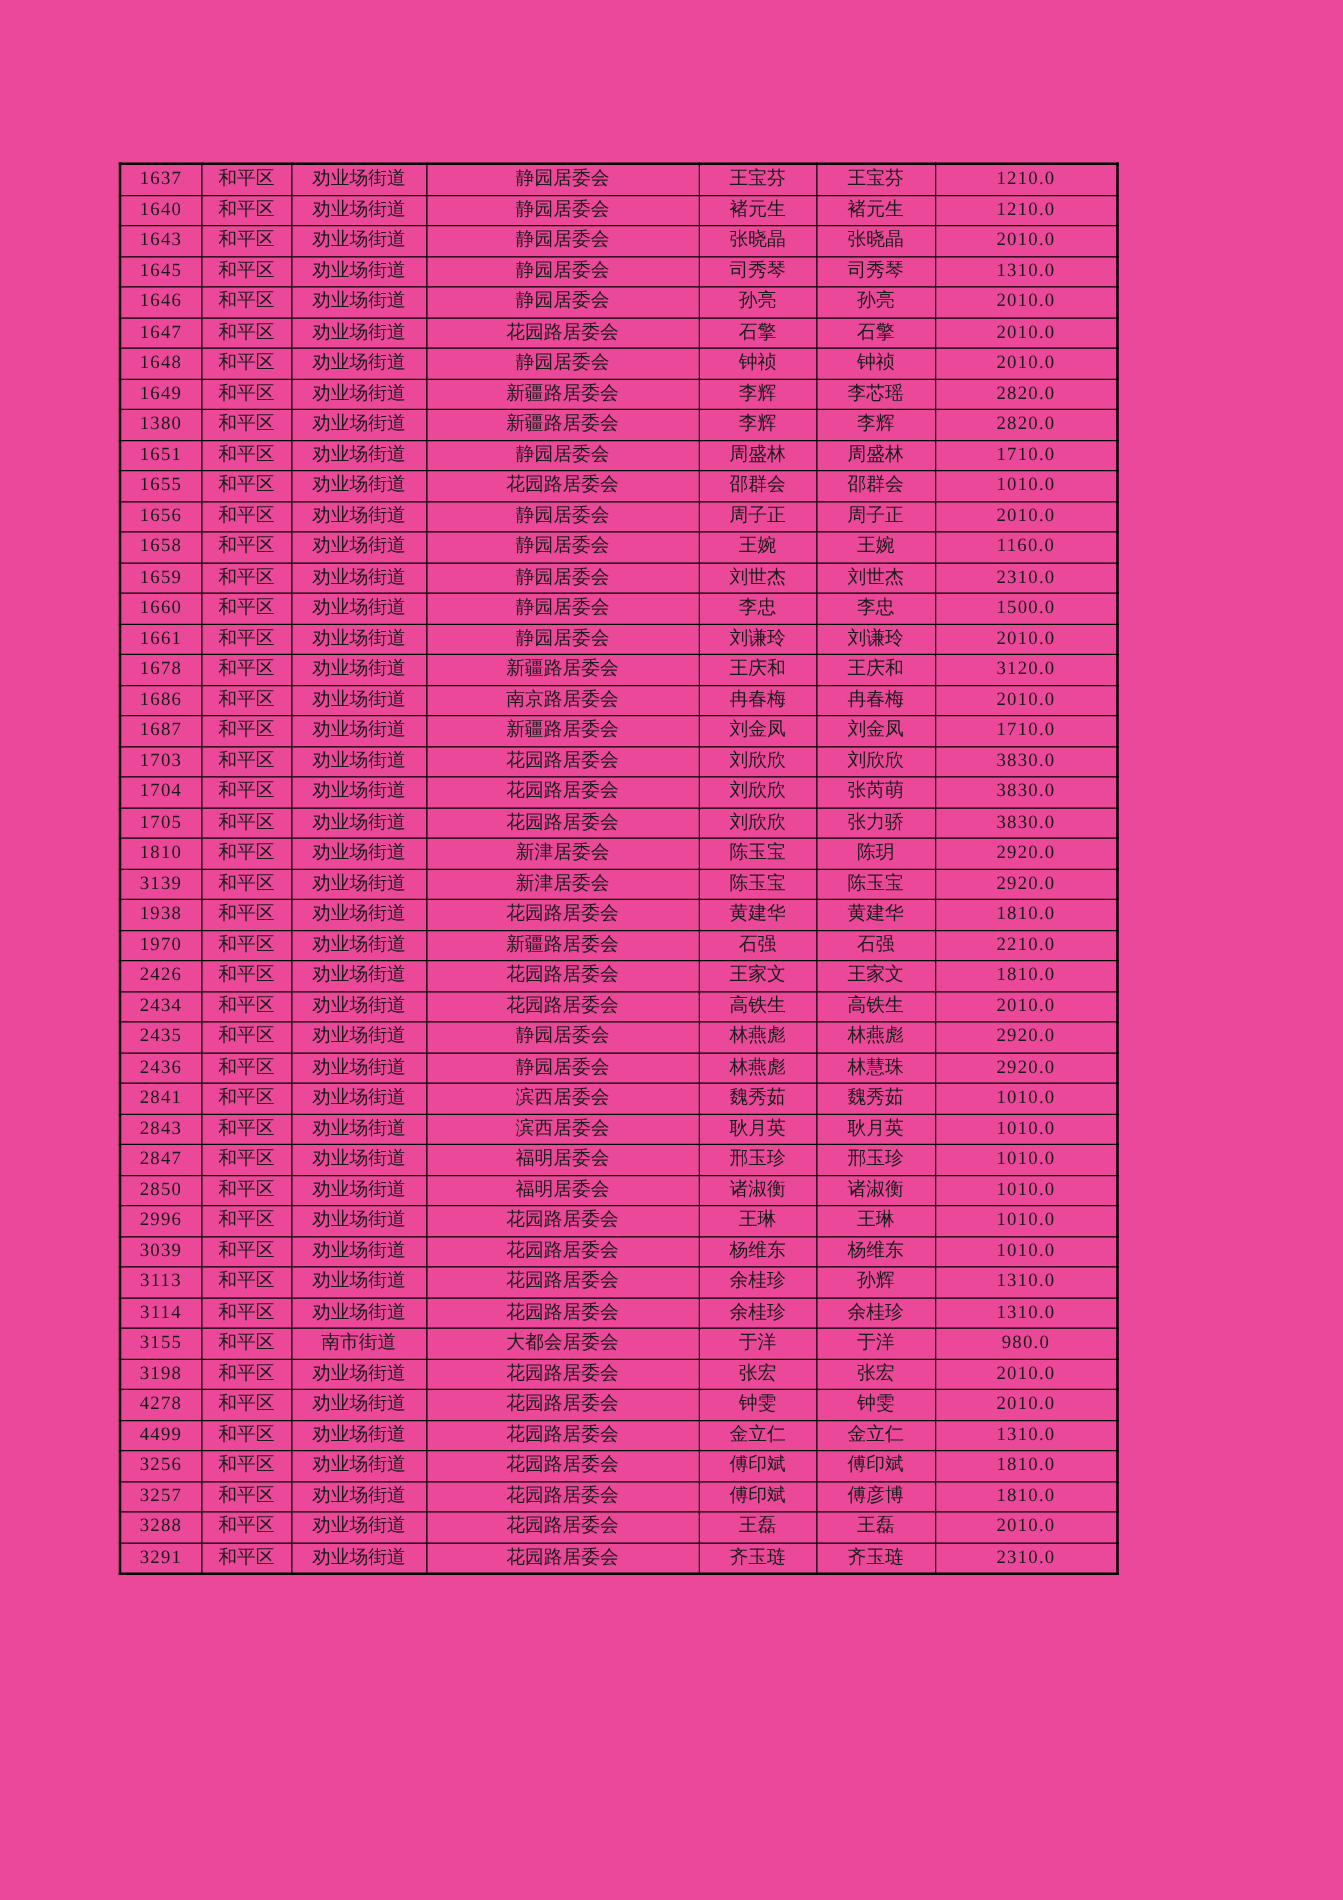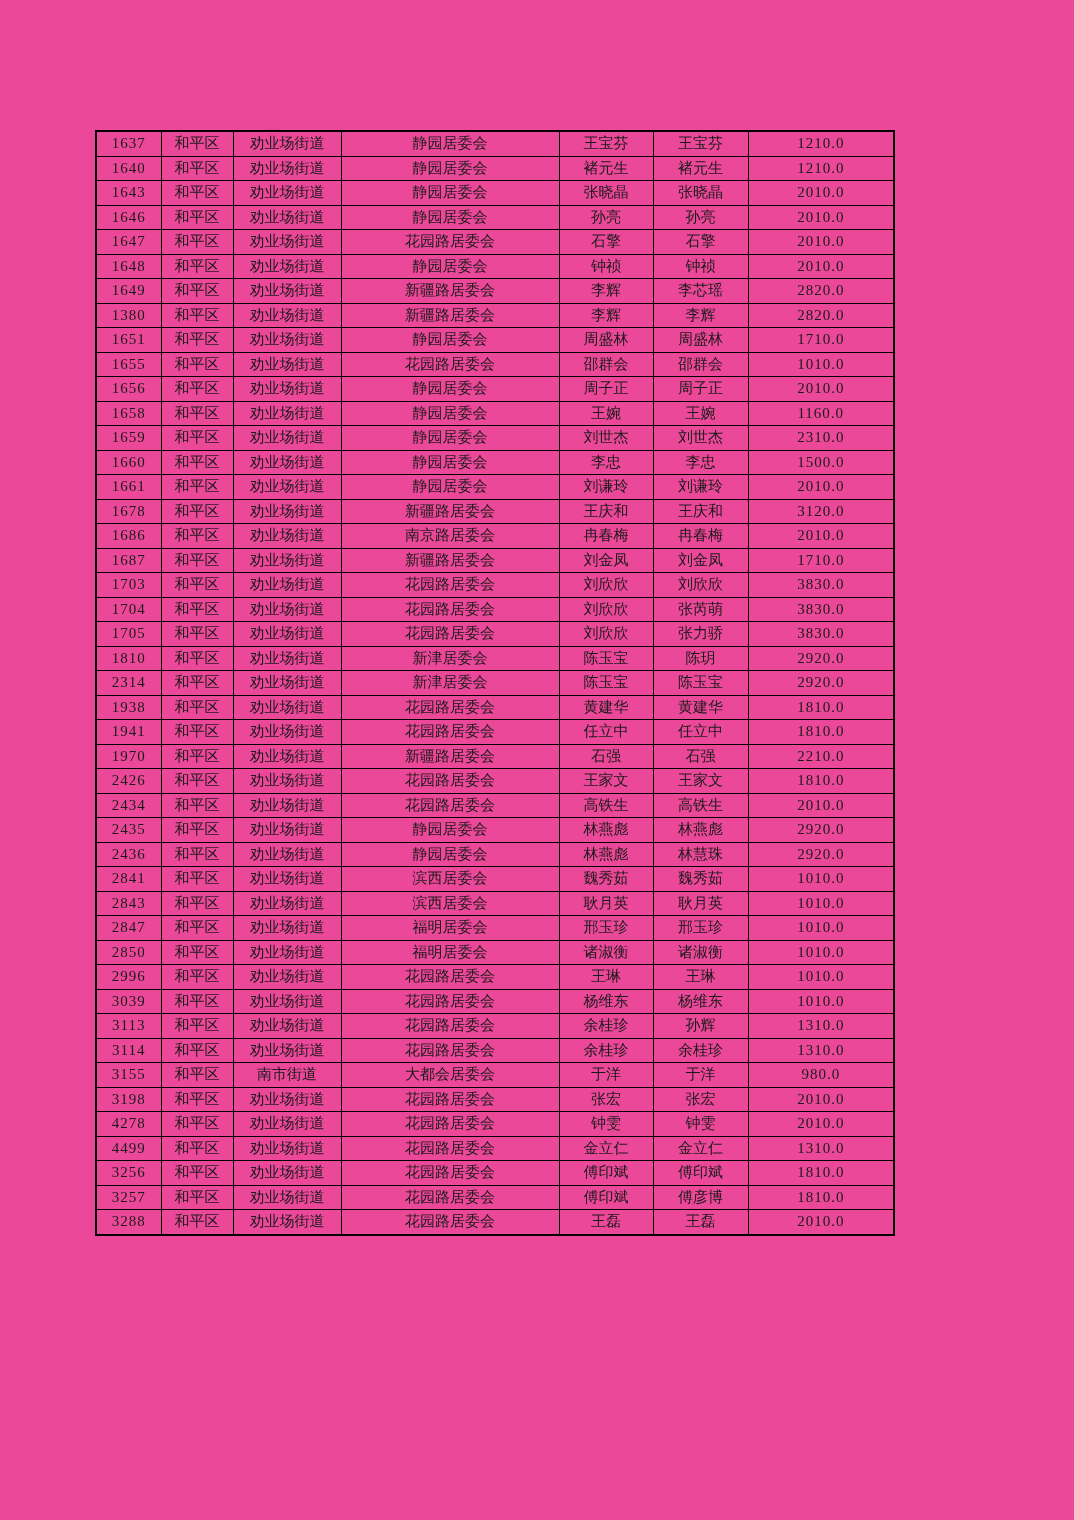--- a/index.html
+++ b/index.html
@@ -84,20 +84,29 @@
         <tr>
           <td class="num">1643</td>
           <td>和平区</td>
           <td>劝业场街道</td>
           <td>静园居委会</td>
           <td>张晓晶</td>
           <td>张晓晶</td>
           <td class="num">2010.0</td>
         </tr>
         <tr>
+          <td class="num">1645</td>
+          <td>和平区</td>
+          <td>劝业场街道</td>
+          <td>静园居委会</td>
+          <td>司秀琴</td>
+          <td>司秀琴</td>
+          <td class="num">1310.0</td>
+        </tr>
+        <tr>
           <td class="num">1646</td>
           <td>和平区</td>
           <td>劝业场街道</td>
           <td>静园居委会</td>
           <td>孙亮</td>
           <td>孙亮</td>
           <td class="num">2010.0</td>
         </tr>
         <tr>
           <td class="num">1647</td>
@@ -255,44 +264,35 @@
         <tr>
           <td class="num">1810</td>
           <td>和平区</td>
           <td>劝业场街道</td>
           <td>新津居委会</td>
           <td>陈玉宝</td>
           <td>陈玥</td>
           <td class="num">2920.0</td>
         </tr>
         <tr>
-          <td class="num">2314</td>
+          <td class="num">3139</td>
           <td>和平区</td>
           <td>劝业场街道</td>
           <td>新津居委会</td>
           <td>陈玉宝</td>
           <td>陈玉宝</td>
           <td class="num">2920.0</td>
         </tr>
         <tr>
           <td class="num">1938</td>
           <td>和平区</td>
           <td>劝业场街道</td>
           <td>花园路居委会</td>
           <td>黄建华</td>
           <td>黄建华</td>
-          <td class="num">1810.0</td>
-        </tr>
-        <tr>
-          <td class="num">1941</td>
-          <td>和平区</td>
-          <td>劝业场街道</td>
-          <td>花园路居委会</td>
-          <td>任立中</td>
-          <td>任立中</td>
           <td class="num">1810.0</td>
         </tr>
         <tr>
           <td class="num">1970</td>
           <td>和平区</td>
           <td>劝业场街道</td>
           <td>新疆路居委会</td>
           <td>石强</td>
           <td>石强</td>
           <td class="num">2210.0</td>
@@ -461,15 +461,24 @@
         </tr>
         <tr>
           <td class="num">3288</td>
           <td>和平区</td>
           <td>劝业场街道</td>
           <td>花园路居委会</td>
           <td>王磊</td>
           <td>王磊</td>
           <td class="num">2010.0</td>
         </tr>
+        <tr>
+          <td class="num">3291</td>
+          <td>和平区</td>
+          <td>劝业场街道</td>
+          <td>花园路居委会</td>
+          <td>齐玉琏</td>
+          <td>齐玉琏</td>
+          <td class="num">2310.0</td>
+        </tr>
       </tbody>
   </table>
 </div>
 
 </body></html>

